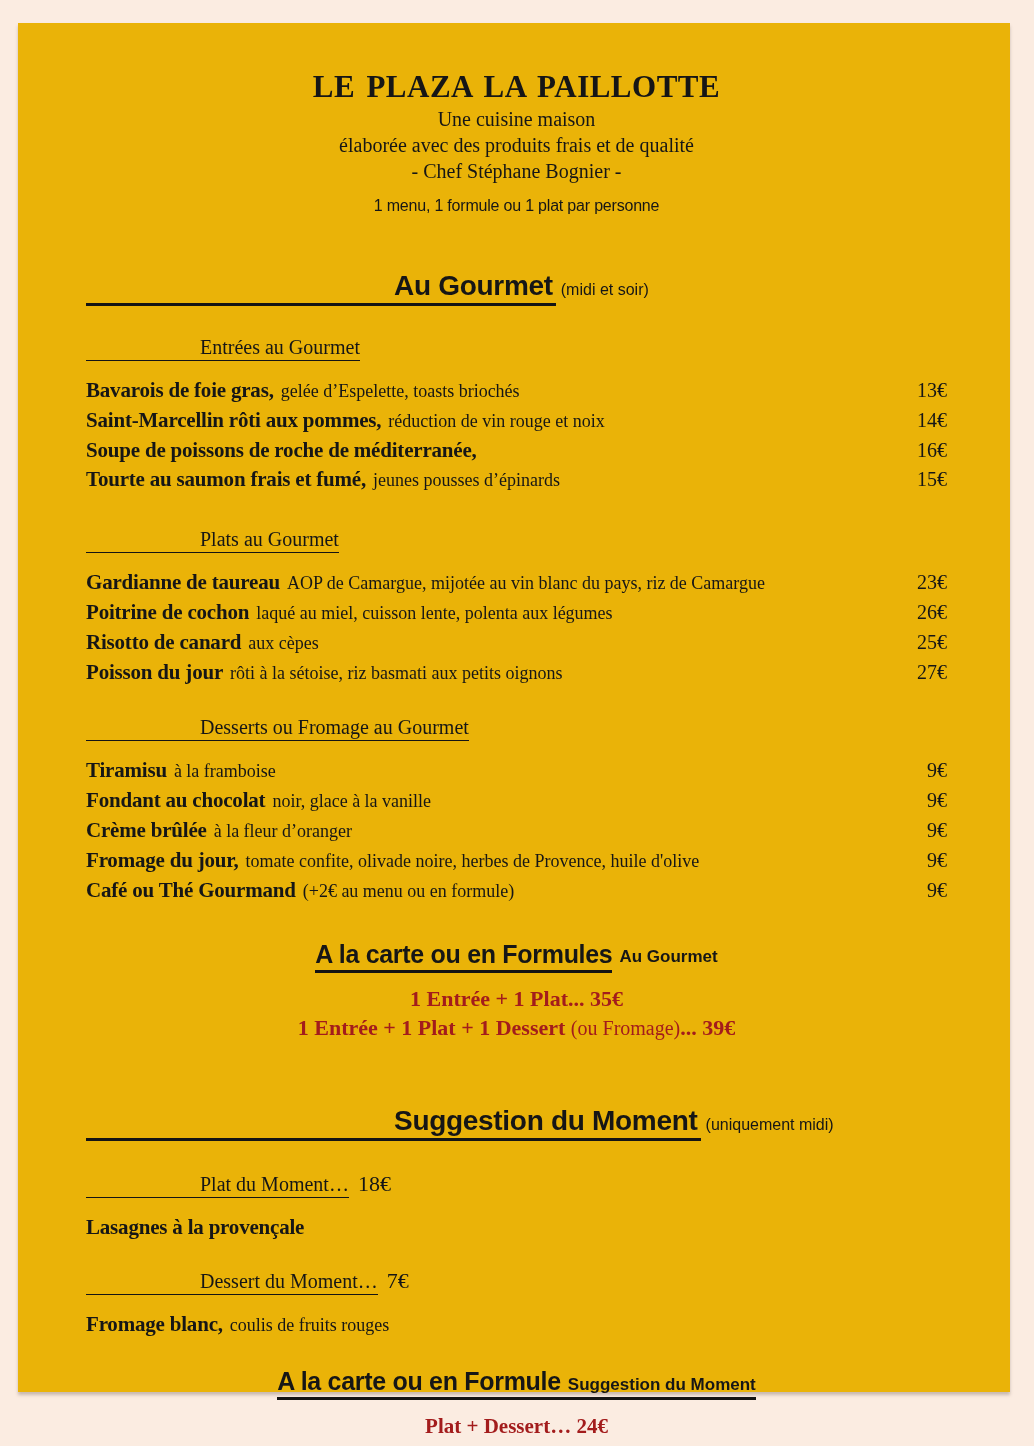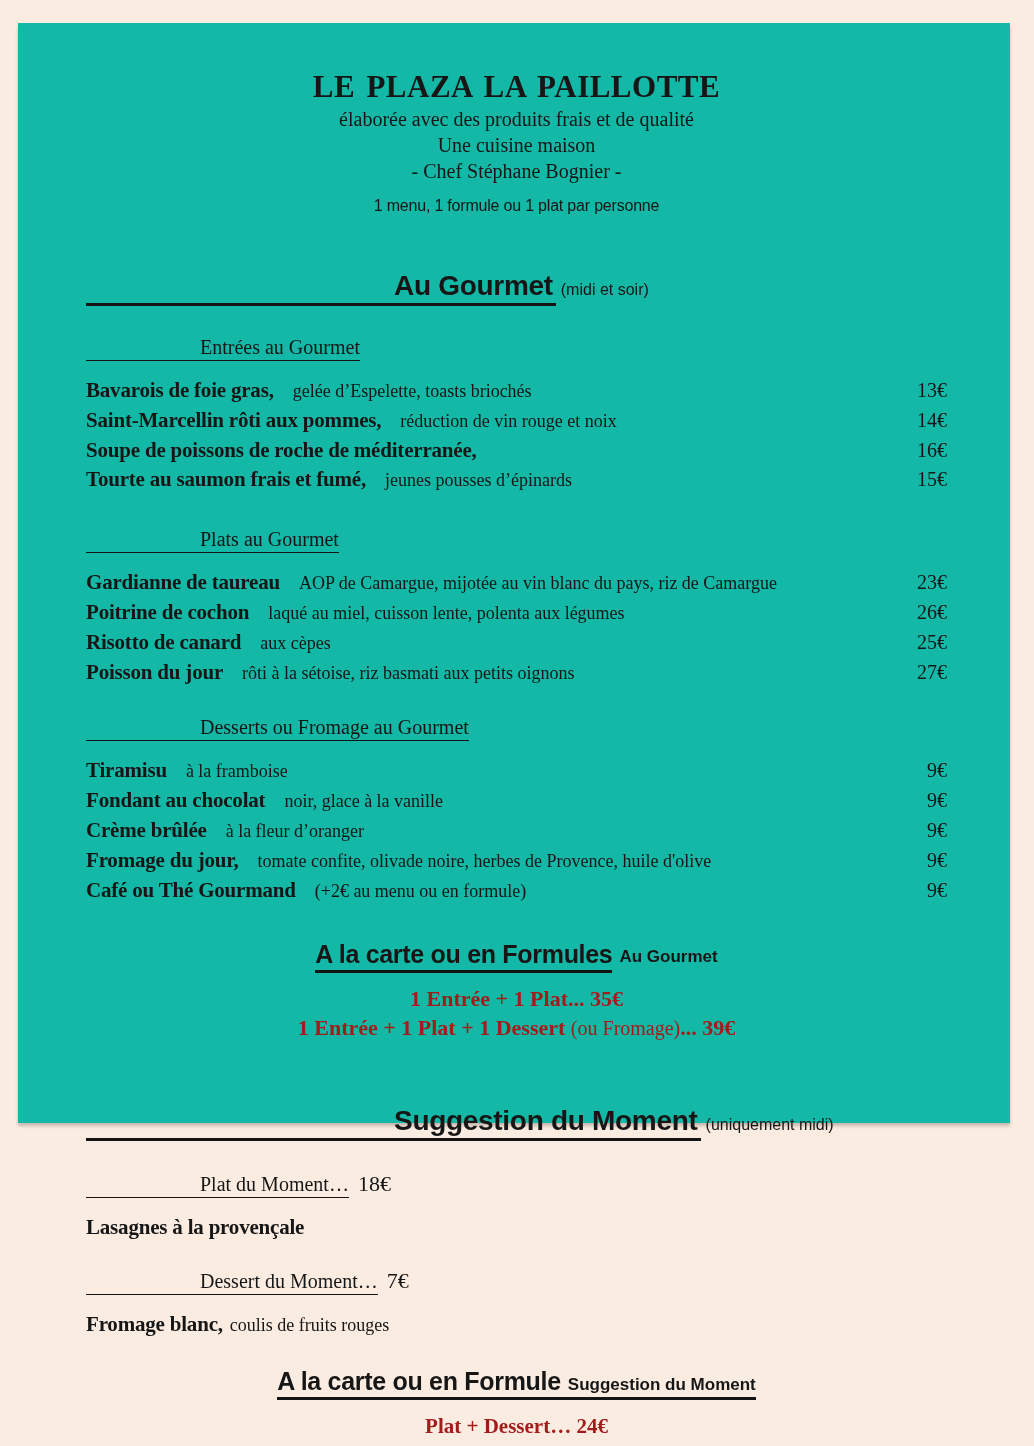--- a/index.html
+++ b/index.html
@@ -13,22 +13,22 @@
   .frame {
     width: 1034px;
     height: 1446px;
     background: #fbece1;
     box-sizing: border-box;
     padding: 23px 24px 20px 18px;
   }
   .page {
     position: relative;
     width: 992px;
-    height: 1100px;
-    background: #14b8a6;
+    height: 1369px;
+    background: #eab308;
     box-sizing: border-box;
     padding: 46px 63px 30px 68px;
     box-shadow: 0 3px 3px rgba(140, 125, 118, 0.45);
     color: #161616;
     font-family: "Liberation Serif", serif;
   }
   
   .hdr { text-align: center; }
   .hdr-title {
     font-size: 31px;
@@ -70,21 +70,21 @@
   .sub-rule {
     display: inline-flex;
     align-items: baseline;
     border-bottom: 1.8px solid #141414;
     padding-bottom: 1px;
   }
   .sub-spacer { display: inline-block; width: 114px; }
   .sub-price { margin-left: 9px; font-size: 22px; }
   
   .items { margin-top: 15px; }
-  .item { display: flex; align-items: baseline; line-height: 29px; white-space: nowrap; gap: 12px; }
+  .item { display: flex; align-items: baseline; line-height: 29px; white-space: nowrap; }
   .iname { font-size: 21px; font-weight: bold; letter-spacing: -0.2px; }
   .idesc { font-size: 18px; margin-left: 7px; }
   .iprice { margin-left: auto; font-size: 20px; }
   
   .formules { text-align: center; font-family: "Liberation Sans", sans-serif; }
   .fhead-row { display: inline-flex; align-items: center; }
   .f-rule { border-bottom: 3px solid #141414; padding-bottom: 1px; display: inline-flex; align-items: baseline; }
   .fhead { font-size: 25px; font-weight: bold; letter-spacing: -0.3px; }
   .fnote { font-size: 17px; font-weight: bold; margin-left: 7px; }
   .redline {
@@ -100,22 +100,22 @@
   .single { display: flex; align-items: baseline; white-space: nowrap; }
 </style>
 </head>
 <body>
 
 <div class="frame">
   <div class="page">
 
     <div class="hdr">
       <div class="hdr-title">LE PLAZA LA PAILLOTTE</div>
+      <div class="hdr-sub">Une cuisine maison</div>
       <div class="hdr-sub">élaborée avec des produits frais et de qualité</div>
-      <div class="hdr-sub">Une cuisine maison</div>
       <div class="hdr-sub">- Chef Stéphane Bognier -</div>
       <div class="hdr-notice">1 menu, 1 formule ou 1 plat par personne</div>
     </div>
 
     <div class="major" style="margin-top:54px;">
       <span class="major-rule">
           <span class="major-spacer"></span>
           <span class="major-text">Au Gourmet</span>
         </span>
       <span class="major-note">(midi et soir)</span>

